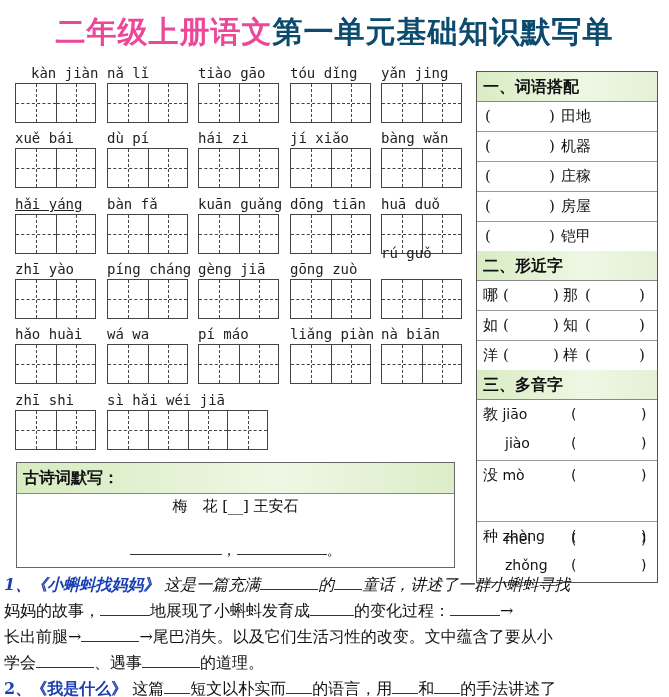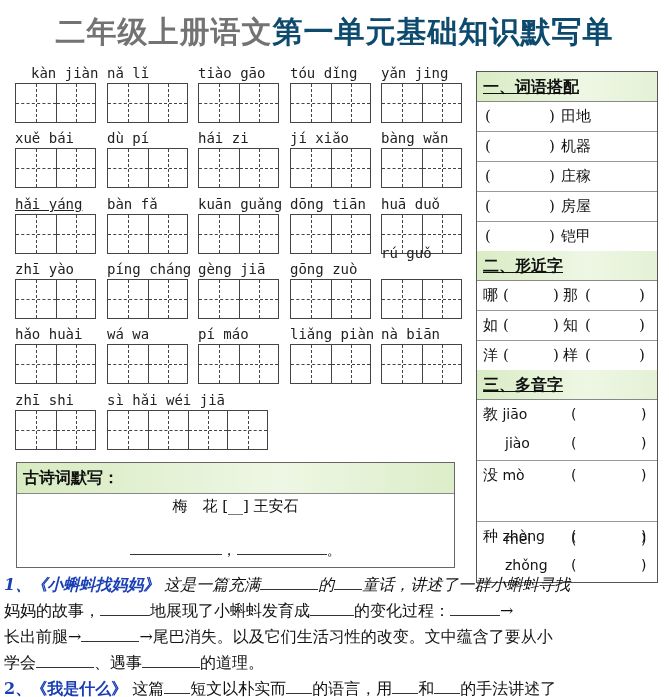--- a/index.html
+++ b/index.html
@@ -1,36 +1,36 @@
 <!DOCTYPE html>
 <html><head>
 <meta charset="utf-8">
 <style>
   html, body { margin:0; padding:0; background:#ffffff; }
   body { width:669px; height:697px; position:relative; overflow:hidden;
          font-family: "DejaVu Serif", "Liberation Serif", serif; color:#111; }
   .title { position:absolute; left:0; top:12px; width:669px; text-align:center;
            font-size:30px; font-weight:bold; letter-spacing:1px; line-height:40px; }
-  .title .black { color:#737373; }
+  .title .black { color:#ec4899; }
   .title .red { color:#0c4a6e; }
   .py { position:absolute; font-family:"DejaVu Sans Mono","Liberation Mono",monospace;
         font-size:14px; line-height:18px; color:#222; white-space:nowrap; }
 
   .grid { position:absolute; height:40px; border:1.5px solid #444; box-sizing:border-box;
           display:flex; }
   .cell { position:relative; width:40px; height:100%; box-sizing:border-box; }
   .cell + .cell { border-left:1.5px solid #444; }
   .cell::before { content:""; position:absolute; left:50%; top:0; bottom:0;
                   border-left:1px dashed #444; }
   .cell::after { content:""; position:absolute; top:50%; left:0; right:0;
                  border-top:1px dashed #444; }
 
   
   .rtable { position:absolute; left:476px; top:71px; width:182px; border:1.5px solid #555;
-            box-sizing:border-box; font-size:15px;text-decoration:underline; }
+            box-sizing:border-box; font-size:15px; }
   .rhead { background:linear-gradient(90deg,#d9ecc4 0%,#eef7e4 60%,#e4f1d6 100%);
            font-weight:bold; height:29px; line-height:29px; padding-left:6px;
            border-bottom:1px solid #888; font-size:16px; }
   .rrow { height:29px; line-height:29px; border-bottom:1px solid #999; padding-left:6px;
           position:relative; white-space:nowrap; }
   .rrow:last-child { border-bottom:none; }
   .paren-l { position:absolute; left:8px; }
   .paren-r { position:absolute; left:72px; }
   .word { position:absolute; left:84px; }
   .sim { position:absolute; }

